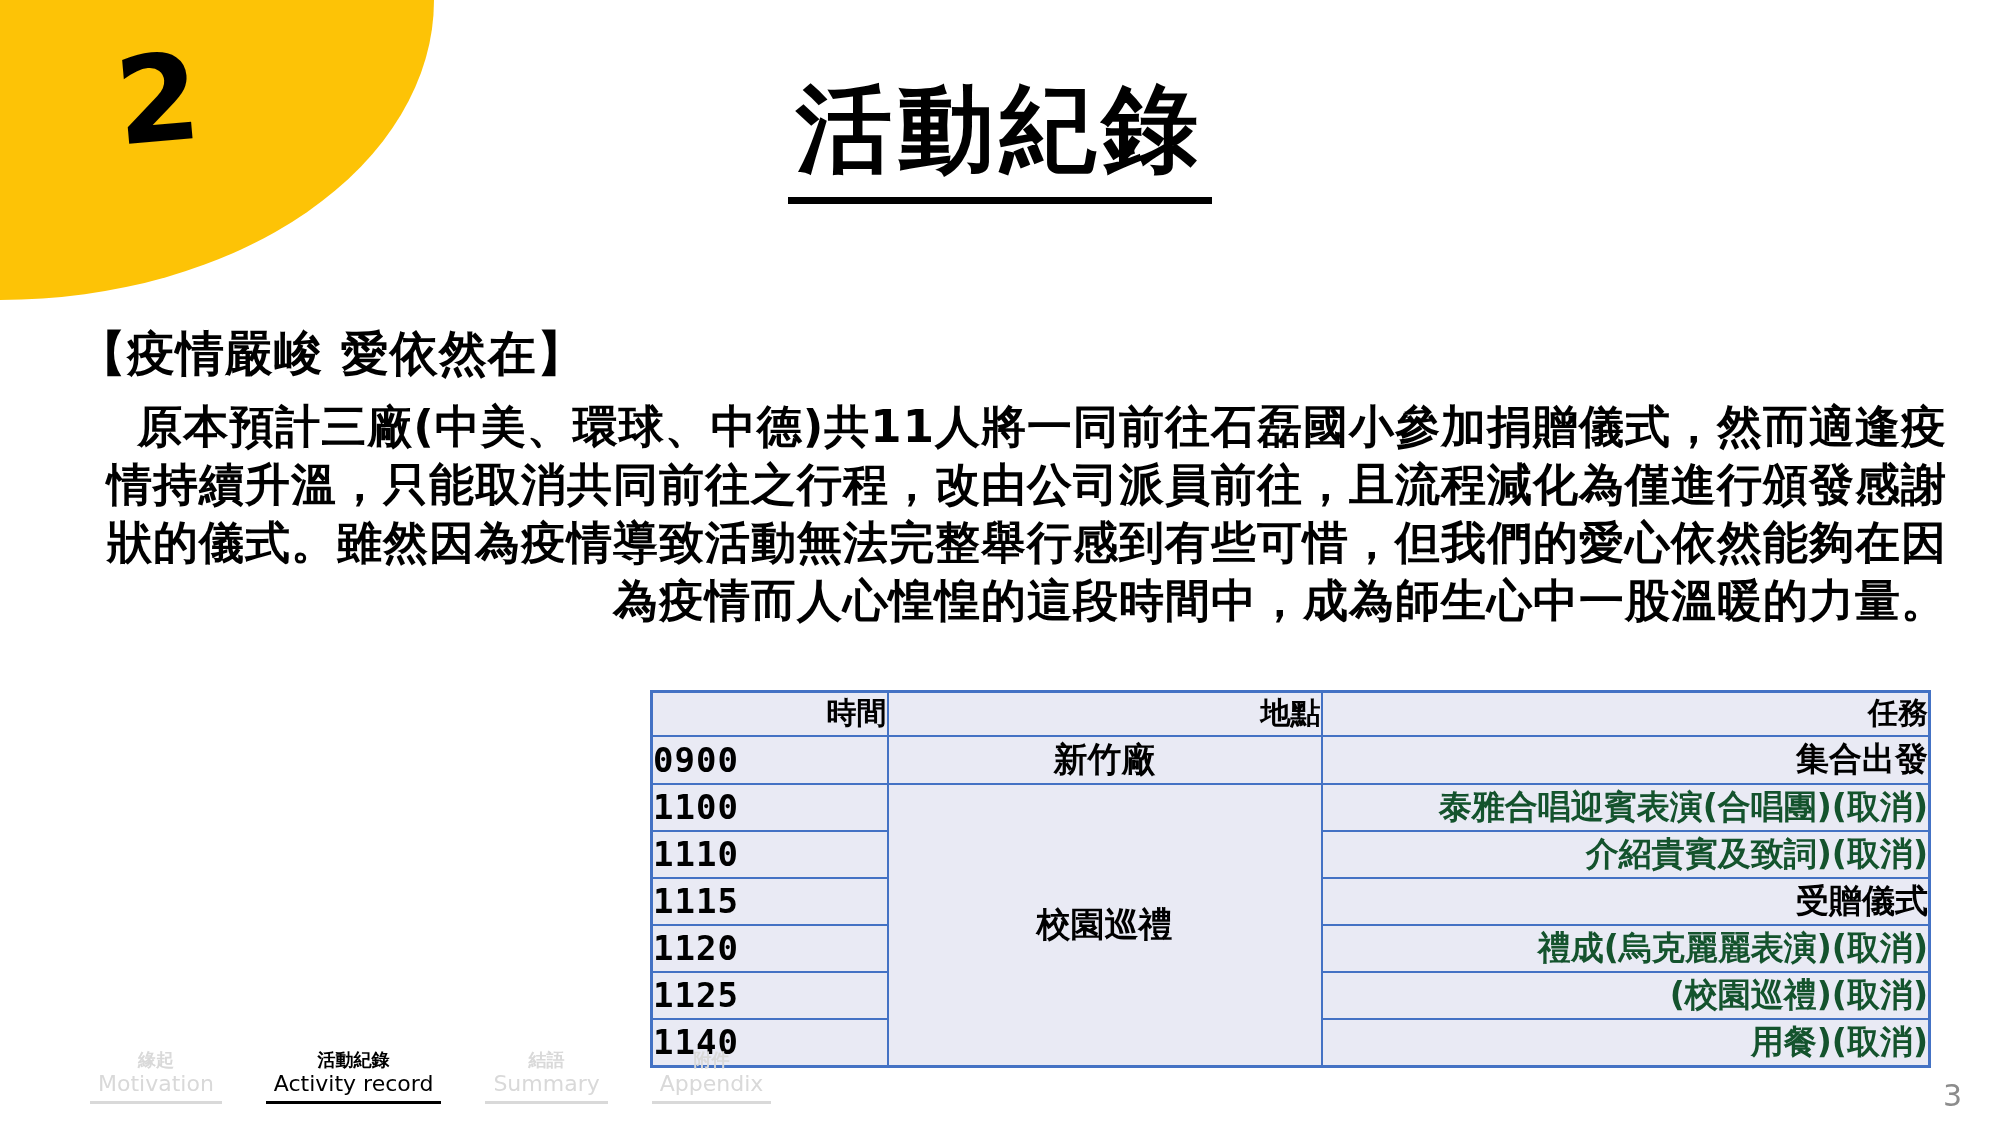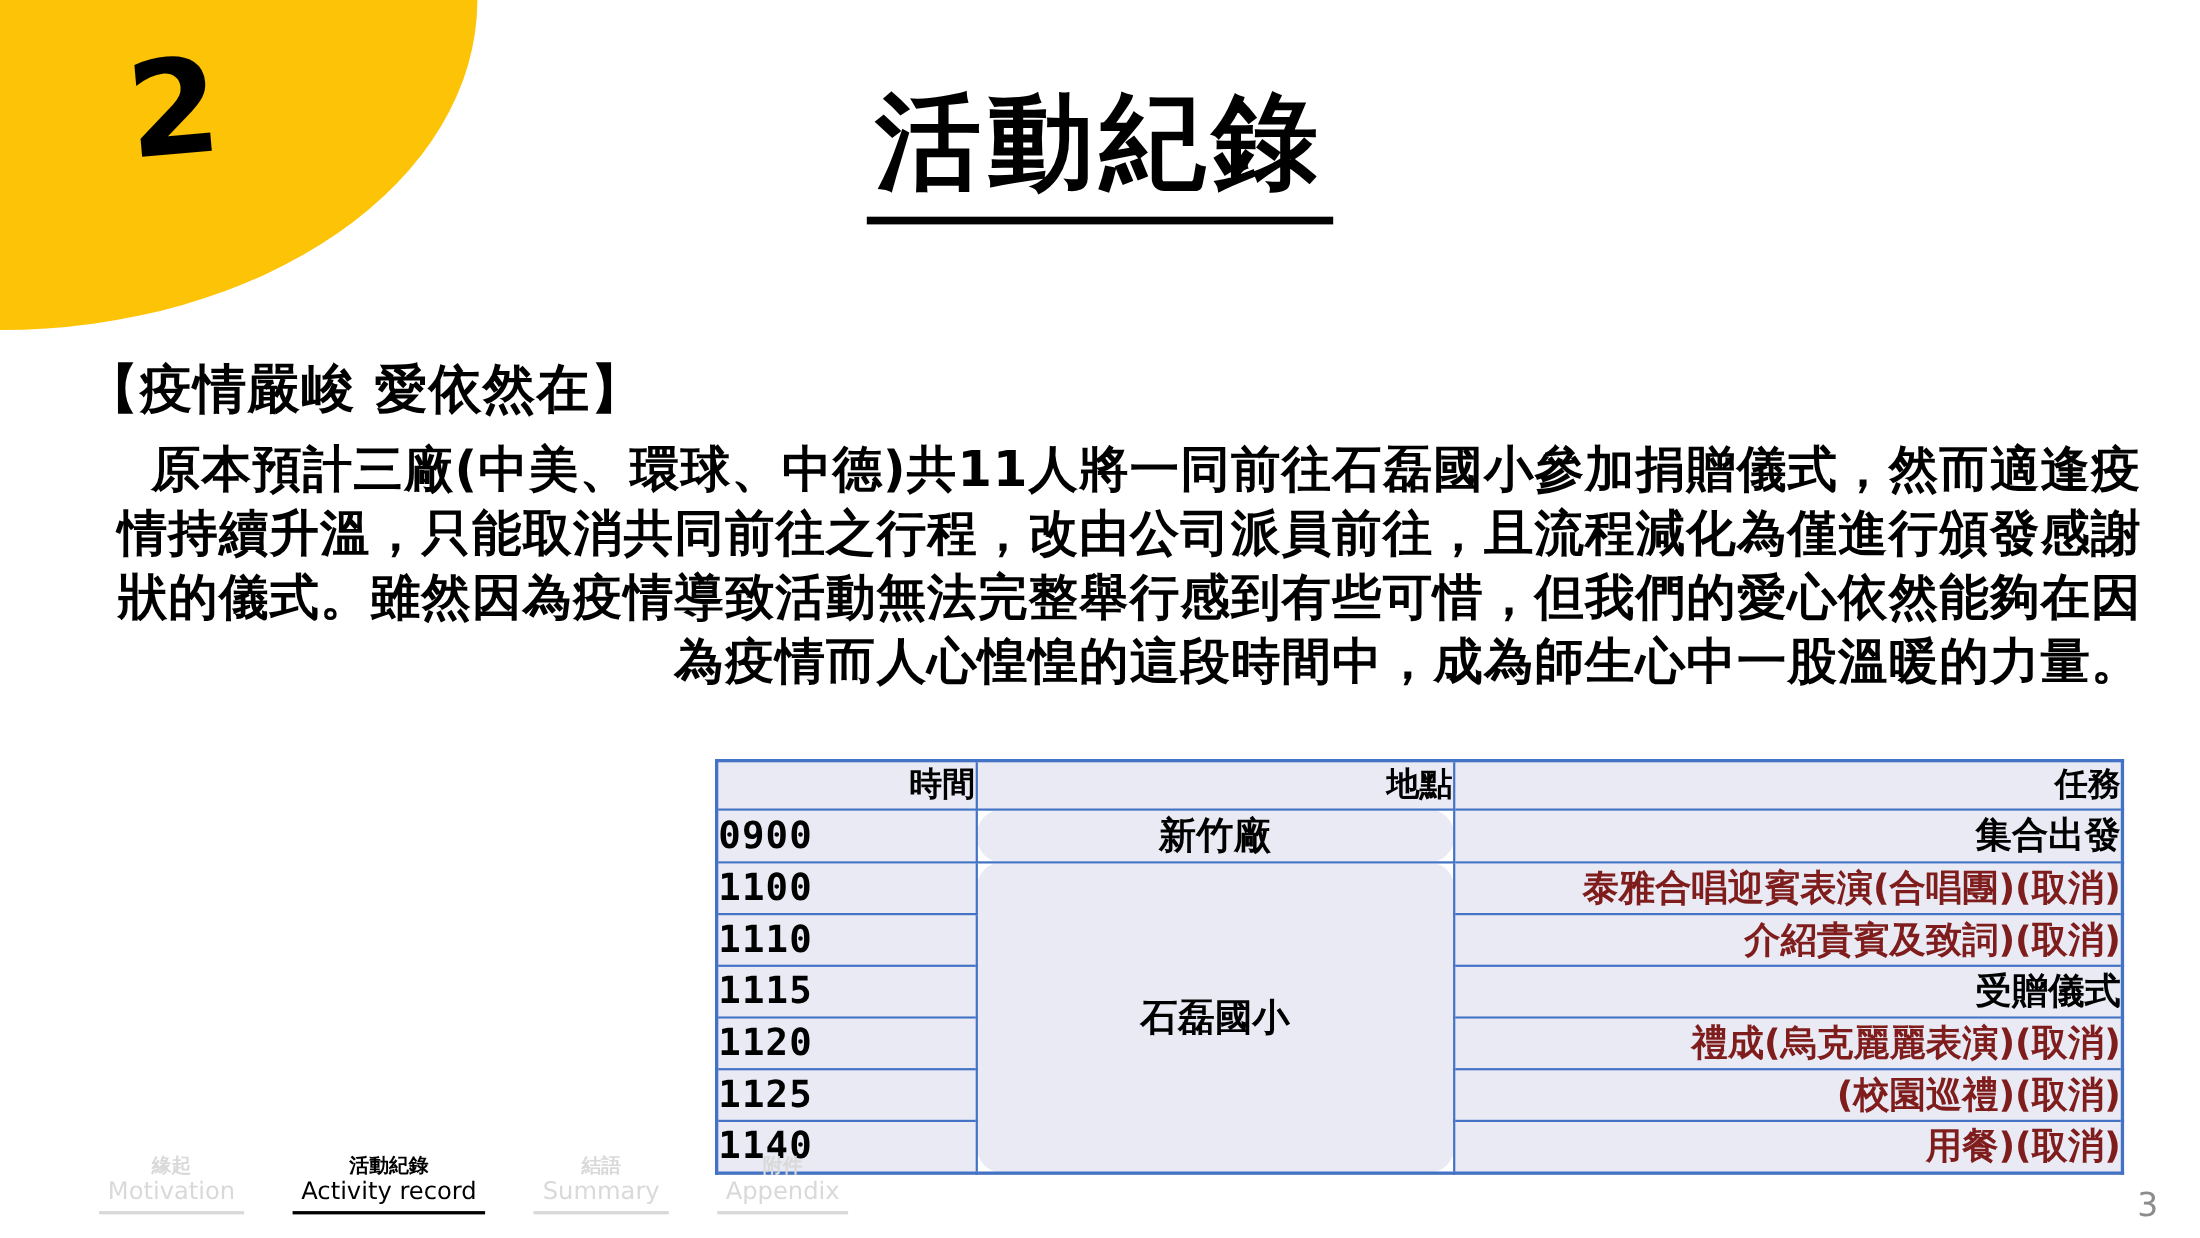--- a/index.html
+++ b/index.html
@@ -70,27 +70,26 @@
   }
   .schedule td { height:47px; }
   .time-cell {
     text-align:left; font-size:34px; font-weight:bold;
     font-family:"DejaVu Sans Mono","Liberation Mono",monospace;
     letter-spacing:1px;
   }
   .loc-cell {
     text-align:center; font-size:34px; font-weight:bold;
     vertical-align:middle;
-    border-radius:23px;
   }
   .task-cell {
     text-align:right; font-size:33px; font-weight:bold;
     padding-left:6px; white-space:nowrap;
   }
-  .task-cancelled { color:#7f1d1d; }
+  .task-cancelled { color:#14532d; }
 
   
   .nav {
     position:absolute; left:90px; top:1050px;
     display:flex; gap:44px; align-items:flex-end;
   }
   .nav-item {
     text-align:center;
     color:#D9D9D9;
     border-bottom:3px solid #D9D9D9;
@@ -132,21 +131,21 @@
     <th>地點</th>
     <th>任務</th>
   </tr>
   <tr>
     <td class="time-cell">0900</td>
     <td class="loc-cell">新竹廠</td>
     <td class="task-cell">集合出發</td>
   </tr>
   <tr>
     <td class="time-cell">1100</td>
-    <td class="loc-cell" rowspan="6">石磊國小</td>
+    <td class="loc-cell" rowspan="6">校園巡禮</td>
     <td class="task-cell task-cancelled">泰雅合唱迎賓表演(合唱團)(取消)</td>
   </tr>
   <tr>
     <td class="time-cell">1110</td>
     <td class="task-cell task-cancelled">介紹貴賓及致詞)(取消)</td>
   </tr>
   <tr>
     <td class="time-cell">1115</td>
     <td class="task-cell">受贈儀式</td>
   </tr>

